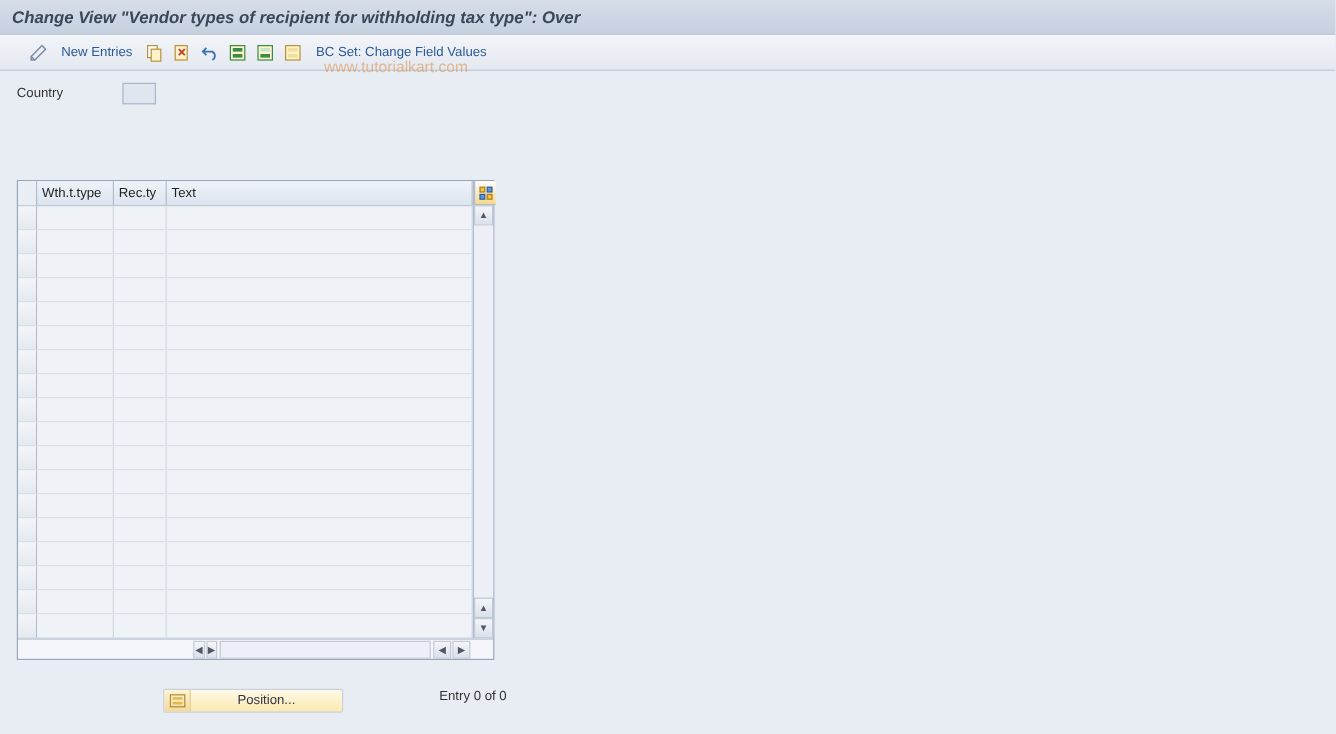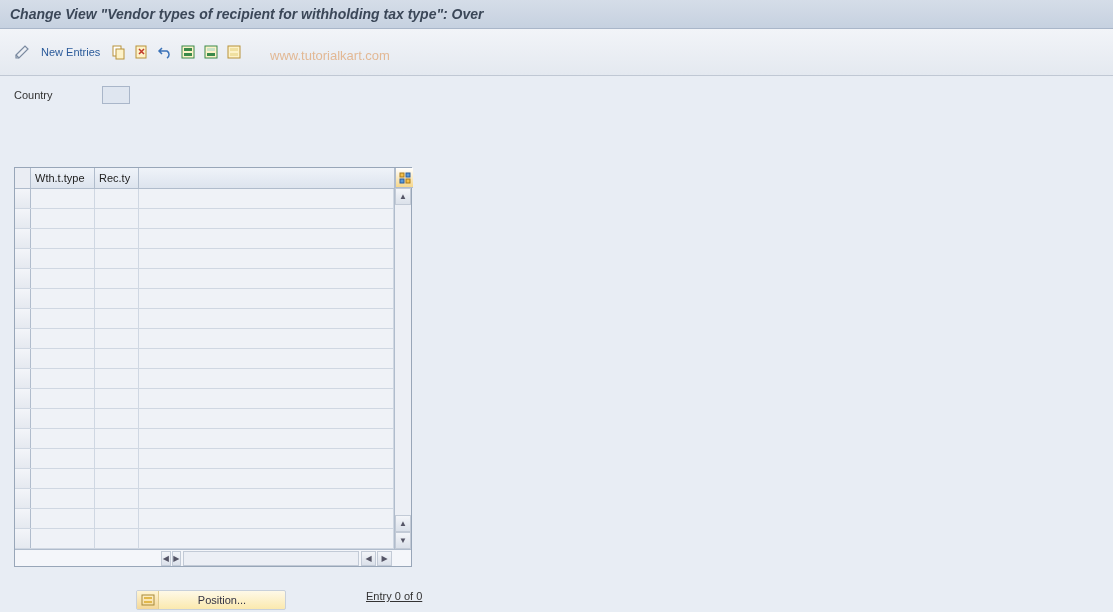--- a/index.html
+++ b/index.html
@@ -24,26 +24,26 @@
       border-bottom: 1px solid #a9b6c9;
       font-weight: bold;
       font-style: italic;
       font-size: 14px;
       color: #3b4758;
     }
     
     
     .toolbar {
       background: linear-gradient(to bottom, #f2f4f8, #e4e9f0);
-      padding: 4px 12px;
+      padding: 4px 22px;
       border-bottom: 1px solid #c0c8d4;
       display: flex;
       align-items: center;
       gap: 3px;
-      height: 47px;
+      height: 30px;
     }
     .toolbar-icon {
       width: 20px;
       height: 20px;
       display: inline-flex;
       align-items: center;
       justify-content: center;
       padding: 1px;
       border-radius: 2px;
       cursor: pointer;
@@ -241,21 +241,20 @@
       background: linear-gradient(to bottom, #fff5d4, #f4d898);
       border-right: 1px solid #e2cd90;
     }
     .position-label {
       flex: 1;
       text-align: center;
       color: #334;
     }
     .entry-count {
       color: #333;
-      text-decoration: underline;
     }
     
     
     .watermark {
       position: absolute;
       top: 48px;
       left: 270px;
       font-size: 13px;
       font-weight: 500;
       letter-spacing: 0px;
@@ -313,35 +312,37 @@
     </svg>
   </span>
   <span class="toolbar-icon">
     <svg width="16" height="16" viewBox="0 0 16 16">
       <rect x="2" y="2" width="12" height="12" fill="#fdf2c8" stroke="#b8923a"></rect>
       <rect x="4" y="4" width="8" height="3" fill="#f0e0a0"></rect>
       <rect x="4" y="9" width="8" height="3" fill="#f0e0a0"></rect>
     </svg>
   </span>
 
+  <span class="toolbar-text">BC Set: Change Field Values</span>
 </div>
 
 <div class="content">
   <div class="country-row">
     <span class="field-label">Country</span>
     <input class="field-input" value="" style="">
   </div>
   
   <div class="table-wrap">
     <div class="table-inner">
       <div class="table-main">
         <div class="table-header-row">
           <div class="th-selector"></div>
           <div class="th col-wthtype">Wth.t.type</div>
           <div class="th col-recty">Rec.ty</div>
+          <div class="th col-text">Text</div>
         </div>
         <div class="table-body" id="table-body">
             <div class="tr">
               <div class="td-selector"></div>
               <div class="td col-wthtype"></div>
               <div class="td col-recty"></div>
               <div class="td col-text"></div>
             </div>
             <div class="tr">
               <div class="td-selector"></div>

